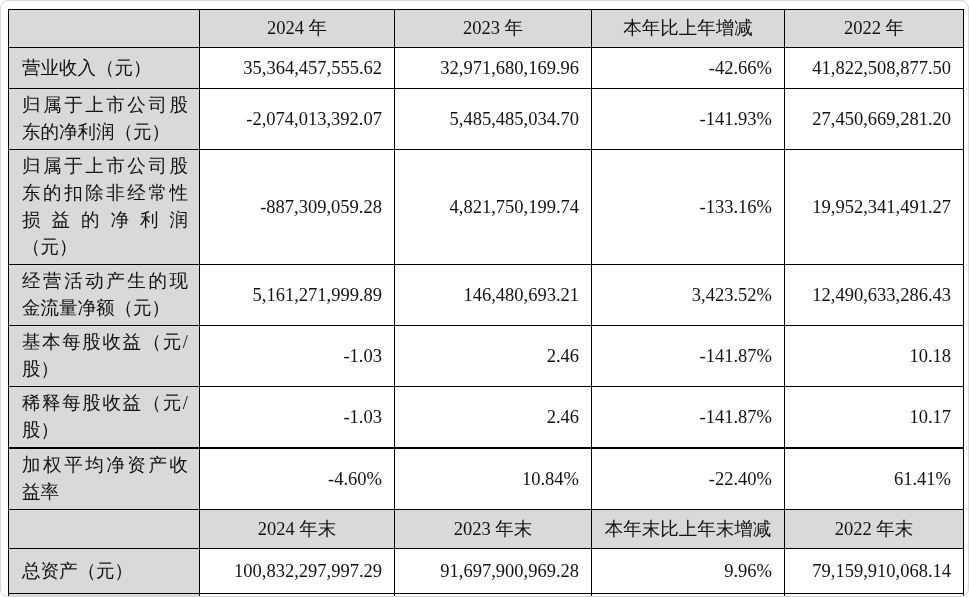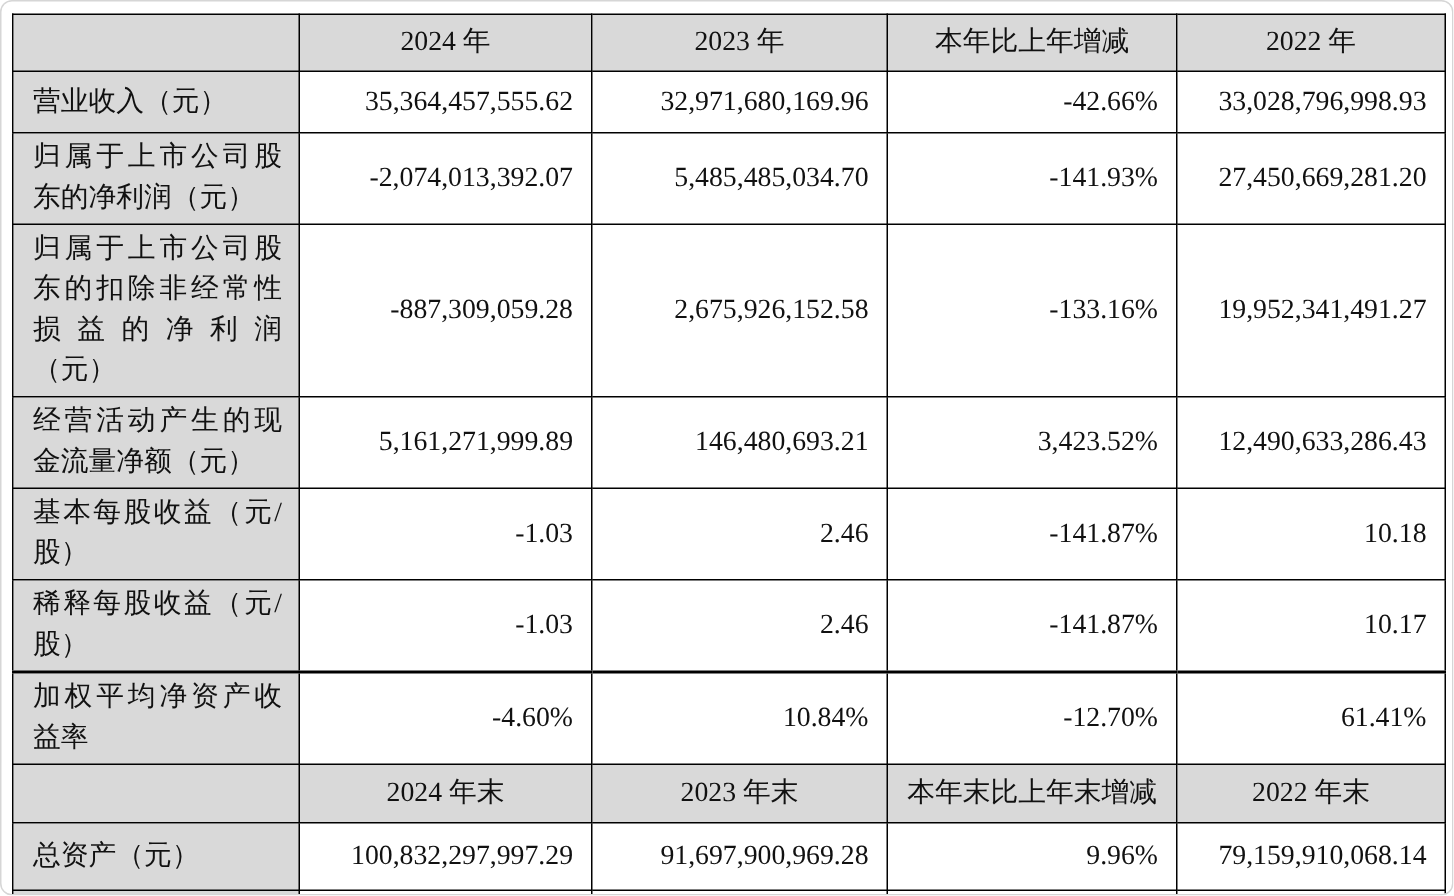--- a/index.html
+++ b/index.html
@@ -79,35 +79,35 @@
         <td class="hdr">2023 年</td>
         <td class="hdr">本年比上年增减</td>
         <td class="hdr">2022 年</td>
       </tr>
 
       <tr class="rh-41">
         <td class="lbl">营业收入（元）</td>
         <td class="num">35,364,457,555.62</td>
         <td class="num">32,971,680,169.96</td>
         <td class="num">-42.66%</td>
-        <td class="num">33,028,796,998.93</td>
+        <td class="num">41,822,508,877.50</td>
       </tr>
 
       <tr class="rh-56">
         <td class="lbl">归属于上市公司股东的净利润（元）</td>
         <td class="num">-2,074,013,392.07</td>
         <td class="num">5,485,485,034.70</td>
         <td class="num">-141.93%</td>
         <td class="num">27,450,669,281.20</td>
       </tr>
 
       <tr class="rh-81">
         <td class="lbl">归属于上市公司股东的扣除非经常性损益的净利润（元）</td>
         <td class="num">-887,309,059.28</td>
-        <td class="num">2,675,926,152.58</td>
+        <td class="num">4,821,750,199.74</td>
         <td class="num">-133.16%</td>
         <td class="num">19,952,341,491.27</td>
       </tr>
 
       <tr class="rh-57">
         <td class="lbl">经营活动产生的现金流量净额（元）</td>
         <td class="num">5,161,271,999.89</td>
         <td class="num">146,480,693.21</td>
         <td class="num">3,423.52%</td>
         <td class="num">12,490,633,286.43</td>
@@ -126,21 +126,21 @@
         <td class="num">-1.03</td>
         <td class="num">2.46</td>
         <td class="num">-141.87%</td>
         <td class="num">10.17</td>
       </tr>
 
       <tr class="rh-56 thick-top">
         <td class="lbl">加权平均净资产收益率</td>
         <td class="num">-4.60%</td>
         <td class="num">10.84%</td>
-        <td class="num">-12.70%</td>
+        <td class="num">-22.40%</td>
         <td class="num">61.41%</td>
       </tr>
 
       <tr class="rh-39">
         <td class="hdr"></td>
         <td class="hdr">2024 年末</td>
         <td class="hdr">2023 年末</td>
         <td class="hdr">本年末比上年末增减</td>
         <td class="hdr">2022 年末</td>
       </tr>

